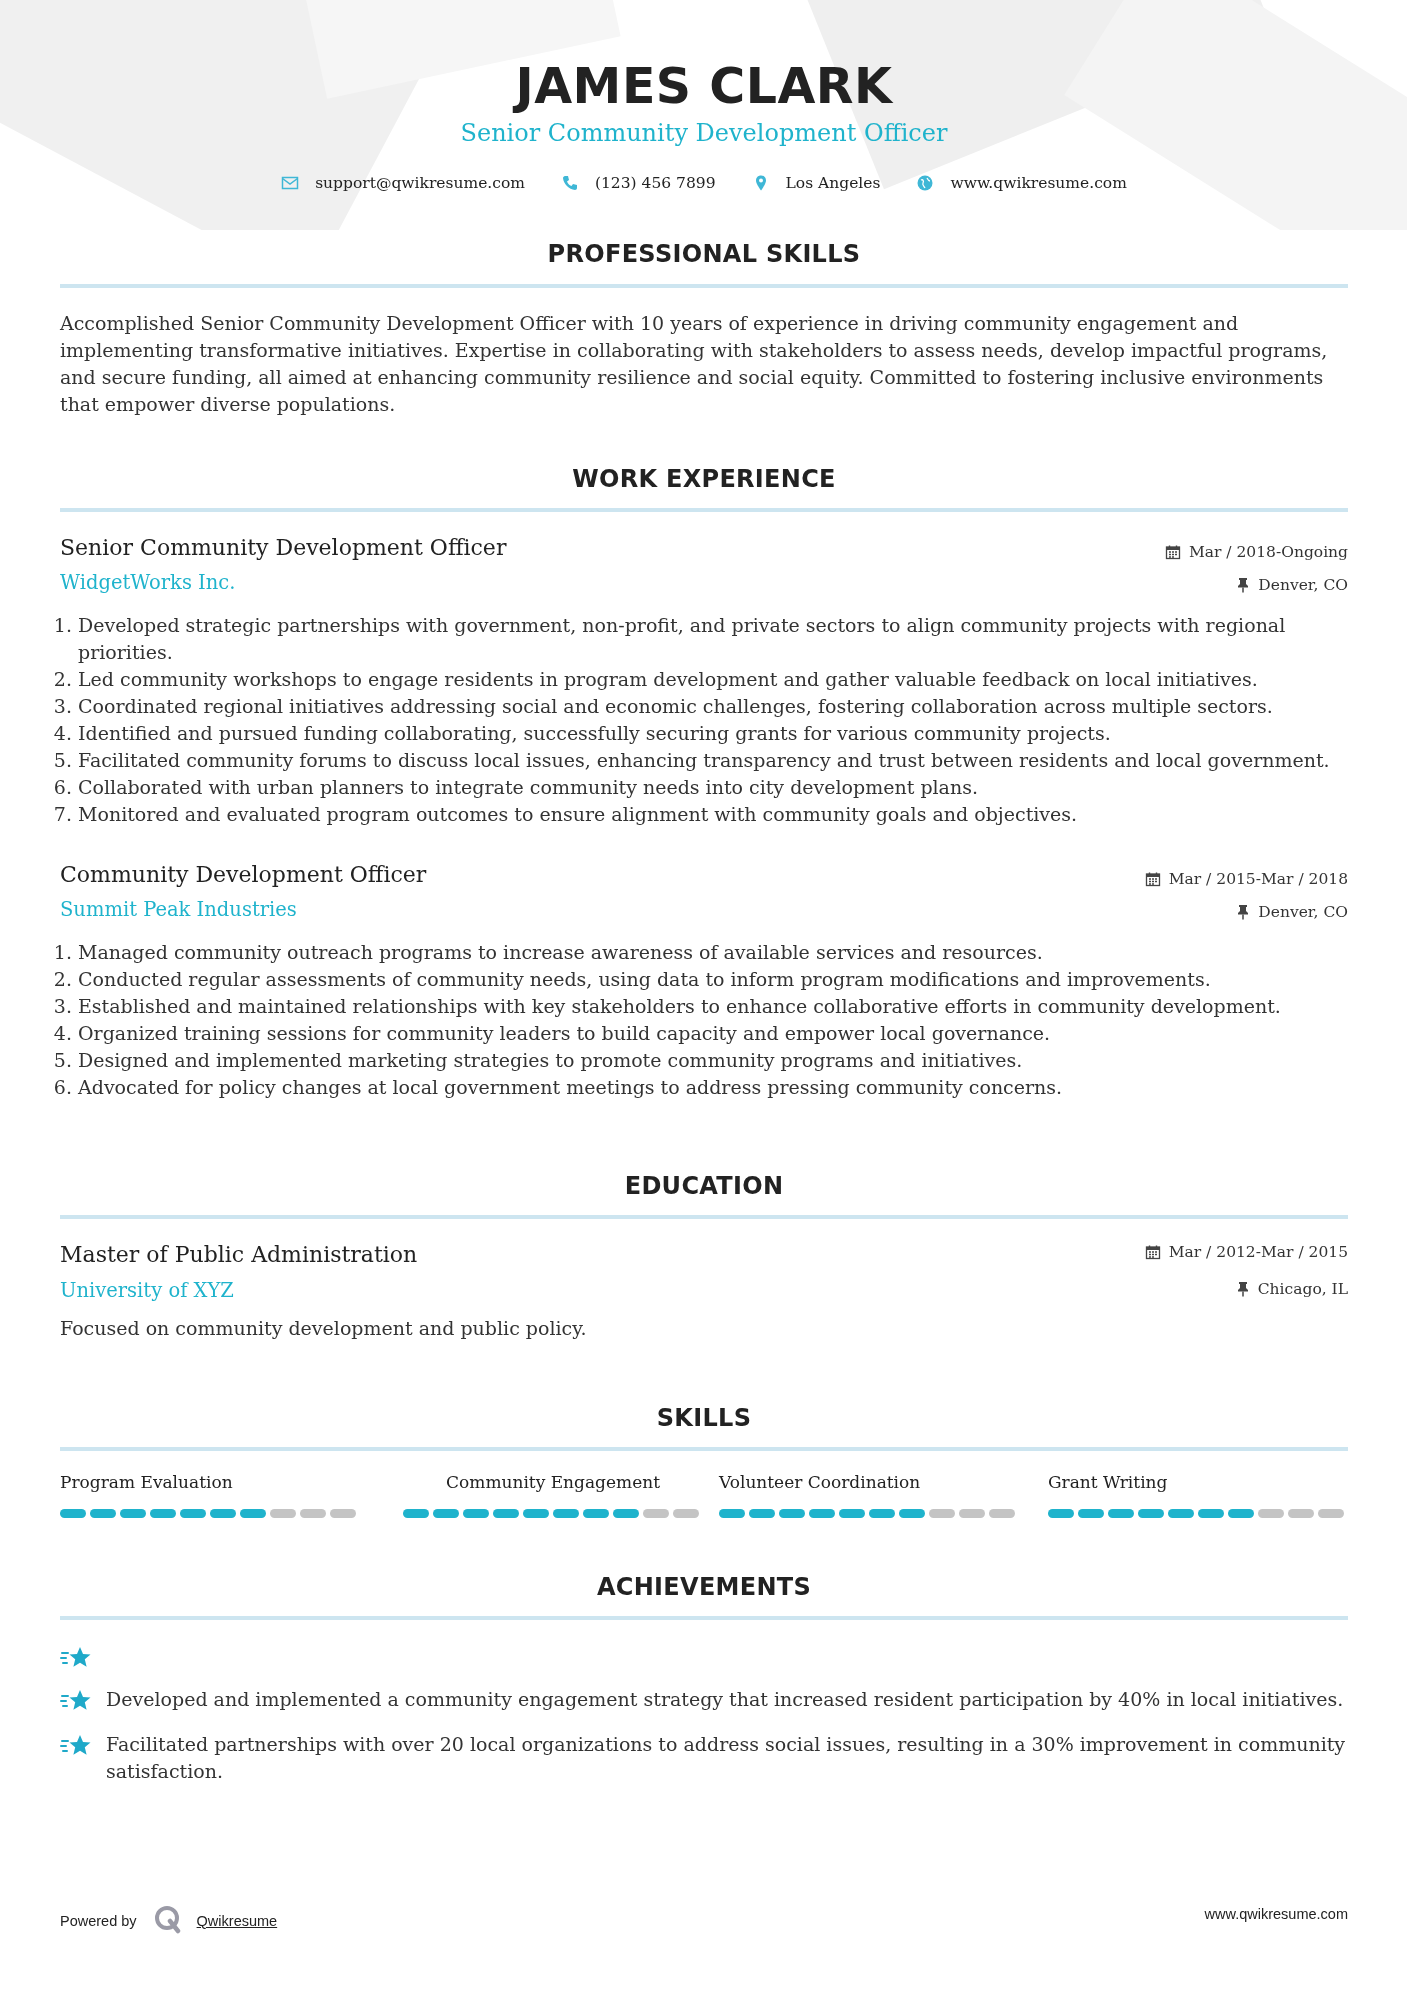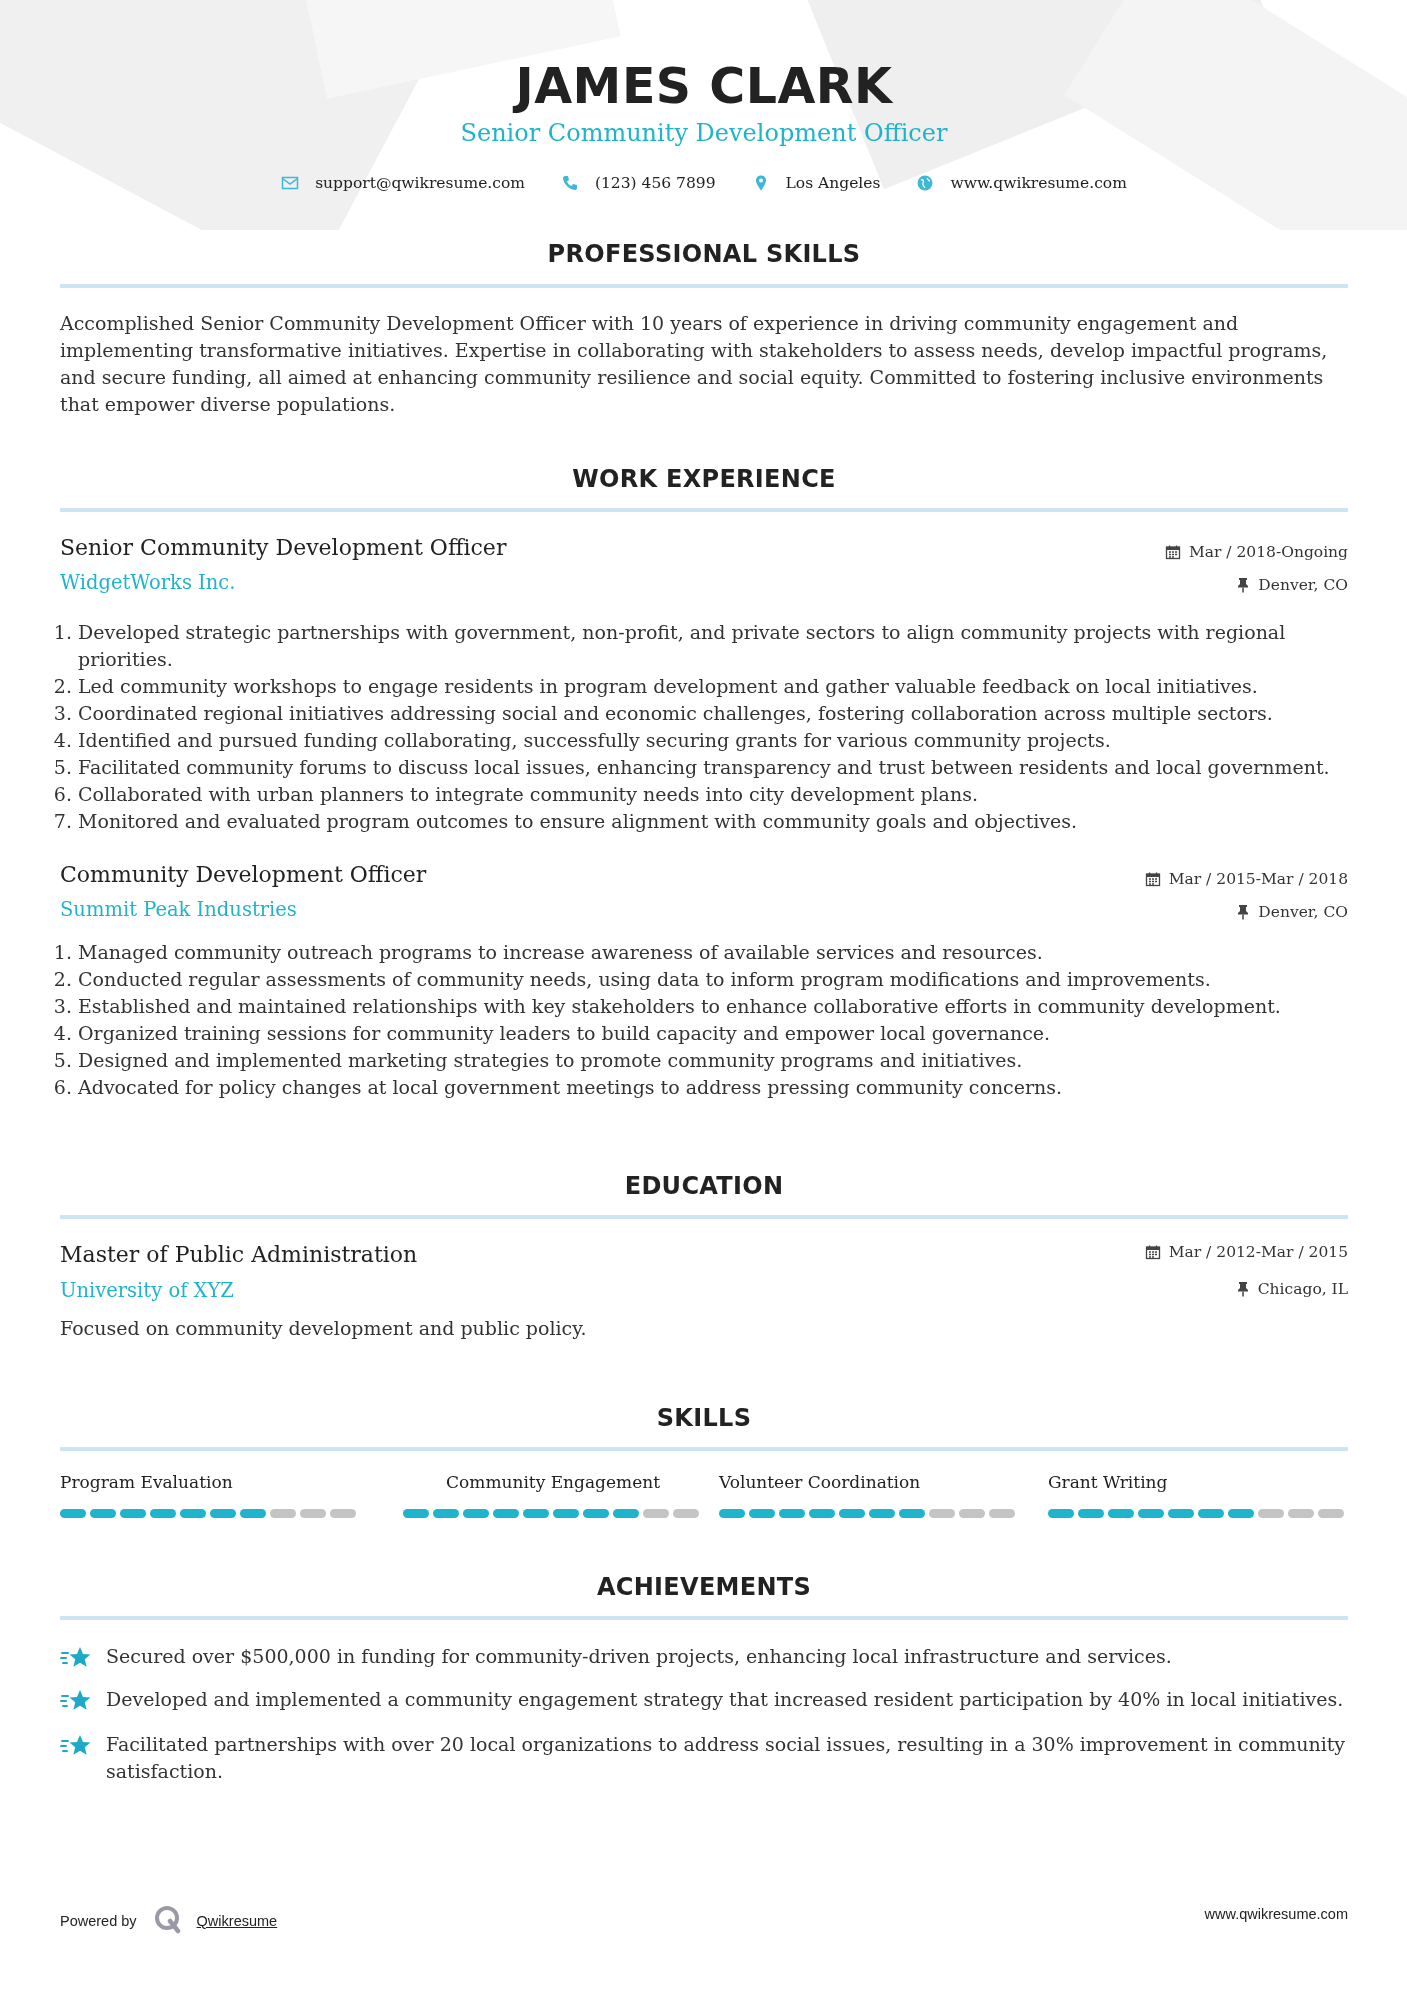--- a/index.html
+++ b/index.html
@@ -134,21 +134,21 @@
     <div class="company" style="top:571px;">WidgetWorks Inc.</div>
     <div class="meta" style="top:576px;">
       <span>
           <svg width="14" height="16" viewBox="0 0 14 16">
             <path d="M3 1h8v2h-1v4l2 2v1.5H2V9l2-2V3H3z" fill="#444"></path>
             <path d="M7 10.5v5" stroke="#444" stroke-width="1.5"></path>
           </svg>
         </span>
       <span>Denver, CO</span>
     </div>
-    <ol class="bullets" style="top:612px;margin-top:7px;">
+    <ol class="bullets" style="top:612px;">
       <li>Developed strategic partnerships with government, non-profit, and private sectors to align community projects with regional priorities.</li>
       <li>Led community workshops to engage residents in program development and gather valuable feedback on local initiatives.</li>
       <li>Coordinated regional initiatives addressing social and economic challenges, fostering collaboration across multiple sectors.</li>
       <li>Identified and pursued funding collaborating, successfully securing grants for various community projects.</li>
       <li>Facilitated community forums to discuss local issues, enhancing transparency and trust between residents and local government.</li>
       <li>Collaborated with urban planners to integrate community needs into city development plans.</li>
       <li>Monitored and evaluated program outcomes to ensure alignment with community goals and objectives.</li>
     </ol>
   </div>
 
@@ -278,21 +278,20 @@
   <div class="section-title" style="top:1573px;">ACHIEVEMENTS</div>
   <div class="divider" style="top:1616px;"></div>
 
   <div class="ach" style="top:1643px;">
     <span class="star">
       <svg width="34" height="26" viewBox="0 0 34 26">
           <path d="M20 2 L23 9 L30.5 9.5 L24.8 14.3 L26.6 21.8 L20 17.8 L13.4 21.8 L15.2 14.3 L9.5 9.5 L17 9 Z" fill="#1fa9c9"></path>
           <path d="M2 8h6M1 13h5M3 18h4" stroke="#1fa9c9" stroke-width="2" stroke-linecap="round"></path>
         </svg>
     </span>
-    <span class="txt">Secured over $500,000 in funding for community-driven projects, enhancing local infrastructure and services.</span>
   </div>
   <div class="ach" style="top:1686px;">
     <span class="star">
       <svg width="34" height="26" viewBox="0 0 34 26">
           <path d="M20 2 L23 9 L30.5 9.5 L24.8 14.3 L26.6 21.8 L20 17.8 L13.4 21.8 L15.2 14.3 L9.5 9.5 L17 9 Z" fill="#1fa9c9"></path>
           <path d="M2 8h6M1 13h5M3 18h4" stroke="#1fa9c9" stroke-width="2" stroke-linecap="round"></path>
         </svg>
     </span>
     <span class="txt">Developed and implemented a community engagement strategy that increased resident participation by 40% in local initiatives.</span>
   </div>

